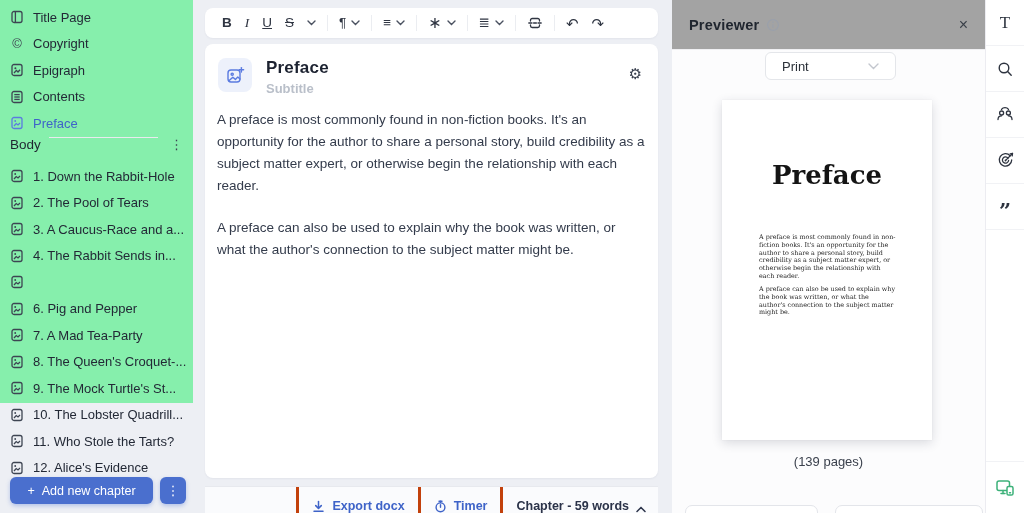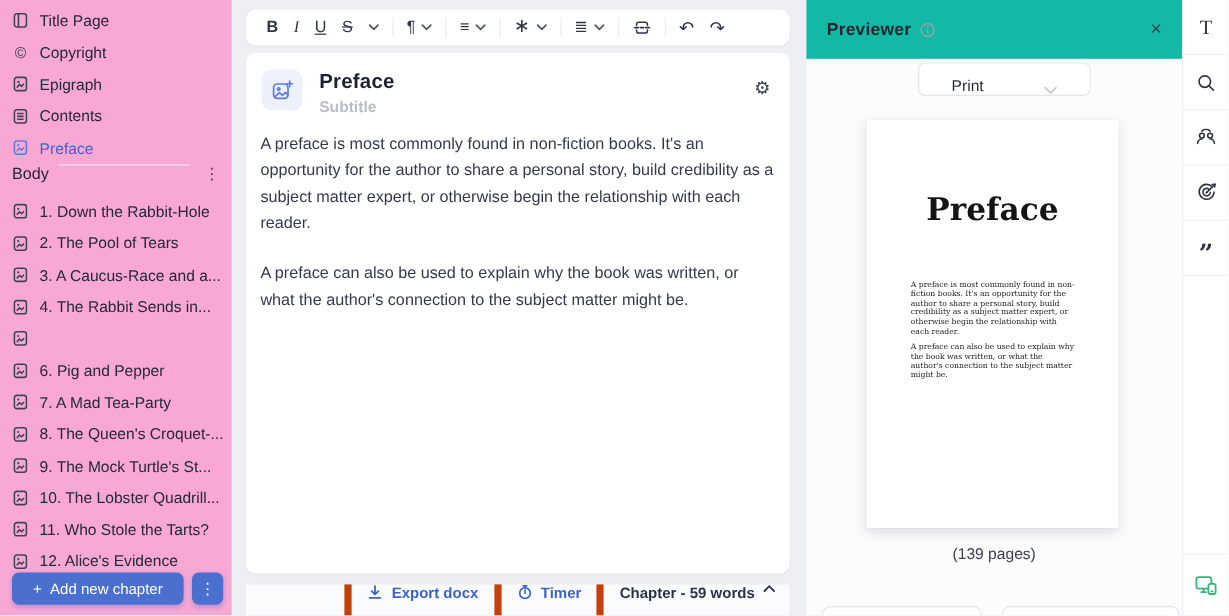--- a/index.html
+++ b/index.html
@@ -1,21 +1,21 @@
 <!DOCTYPE html>
 <html><head>
 <meta charset="utf-8">
 <style>
   * { margin:0; padding:0; box-sizing:border-box; }
   html,body { width:1024px; height:513px; overflow:hidden; }
   body { position:relative; background:#edeff4; font-family:"Liberation Sans",sans-serif; color:#232936; }
   svg { display:block; }
 
   
-  .sidebar { position:absolute; left:0; top:0; width:193px; height:513px; background:#f9a8d4; }
+  .sidebar { position:absolute; left:0; top:0; width:193px; height:403px; background:#86efac; }
   .nav { position:absolute; top:4px; left:0; right:0; }
   .nav-item { height:26.5px; display:flex; align-items:center; gap:9px; padding-left:10px; font-size:13px; color:#232936; cursor:pointer; white-space:nowrap; }
   .nav-item .ico { width:14px; height:14px; flex:0 0 14px; color:#3d4452; display:flex; align-items:center; justify-content:center; }
   .nav-item.active { color:#3f63c9; }
   .nav-item.active .ico { color:#5b7be0; }
   .copyright-glyph { font-size:13px; line-height:1; color:#3d4452; }
   .section-row { height:26.5px; display:flex; padding:0 6px 0 10px; }
   .section-row .label { font-size:13.5px; color:#1f2530; }
   .section-row .rule { flex:1; height:1px; background:#e9eaee; margin:0 8px; }
   .section-row .kebab { font-size:13px; color:#3c4352; padding:0 4px; cursor:pointer; }
@@ -36,30 +36,30 @@
   .content-card { position:absolute; left:0; right:0; top:44px; height:434px; background:#fff; border-radius:8px; box-shadow:0 1px 2px rgba(30,40,70,.05); }
   .chap-head { display:flex; align-items:flex-start; padding:14px 16px 0 13px; }
   .thumb { width:34px; height:34px; border-radius:8px; background:#edf1fb; display:flex; align-items:center; justify-content:center; cursor:pointer; }
   .chap-meta { margin-left:14px; }
   .chap-title { font-size:17px; font-weight:bold; color:#1c2230; letter-spacing:.2px; }
   .chap-sub { font-size:13px; color:#b9bfc9; margin-top:3px; cursor:text;font-weight:bold; }
   .gear { margin-left:auto; margin-top:8px; font-size:15px; color:#3a4150; cursor:pointer; line-height:1; }
   .chap-body { padding:13px 12px 0 12px; font-size:13.5px; line-height:1.62; color:#333b4b; cursor:text; }
   .chap-body p + p { margin-top:21px; }
   .ed-footer { position:absolute; left:0; right:0; bottom:0; height:27px; background:#fafbfd; border-top:1px solid #e7e9ee; display:flex; align-items:center; justify-content:flex-end; }
-  .f-cell { height:100%; display:flex; align-items:flex-start; gap:7px; padding:0 13px; border-left:6px solid #c2410c; font-size:12.5px; font-weight:bold; color:#3e63c8; cursor:pointer; }
+  .f-cell { height:100%; display:flex; align-items:flex-end; gap:7px; padding:0 13px; border-left:3px solid #c2410c; font-size:12.5px; font-weight:bold; color:#3e63c8; cursor:pointer; }
   .f-cell.words { color:#2b3349; padding-right:12px; }
 
   
   .previewer { position:absolute; left:672px; top:0; width:313px; height:513px; background:#fcfcfd; }
-  .pv-head { height:50px; background:#14b8a6; border-bottom:1px solid #efeff2; display:flex; align-items:center; padding:0 17px; }
+  .pv-head { height:50px; background:#a3a3a3; border-bottom:1px solid #efeff2; display:flex; align-items:center; padding:0 17px; }
   .pv-title { font-size:14.5px; font-weight:bold; color:#20262f; letter-spacing:.2px; }
   .pv-info { margin-left:7px; }
   .pv-close { margin-left:auto; font-size:16px; color:#3a4049; cursor:pointer; line-height:1; }
-  .pv-select { position:absolute; left:93px; top:52px; width:144px; height:28px; background:#fff; border:1px solid #e4e6ea; border-radius:6px; display:flex; align-items:flex-end; padding:0 27px; font-size:13px; color:#2a3038; cursor:pointer; }
+  .pv-select { position:absolute; left:93px; top:52px; width:131px; height:28px; background:#fff; border:1px solid #e4e6ea; border-radius:6px; display:flex; align-items:center; padding:0 16px; font-size:13px; color:#2a3038; cursor:pointer; }
   .pv-select .sel-chev { margin-left:auto; color:#c3c7ce; }
   .page { position:absolute; left:50px; top:100px; width:210px; height:340px; background:#fff; box-shadow:0 3px 10px rgba(40,45,70,.16), 0 0 1px rgba(0,0,0,.08); }
   .page-title { position:absolute; top:60px; left:0; right:0; text-align:center; font-family:"DejaVu Serif",serif; font-weight:bold; font-size:26px; color:#141414; }
   .page-text { position:absolute; top:134px; left:37px; right:35px; font-family:"DejaVu Serif",serif; font-size:6.4px; line-height:1.22; color:#1d1d1d; }
   .page-text p + p { margin-top:5px; }
   .pages-label { position:absolute; top:454px; left:0; right:0; text-align:center; font-size:13px; color:#3b414d; }
   .stub { position:absolute; top:505px; height:16px; background:#fff; border:1px solid #e3e5ea; border-radius:7px; }
   .stub.s1 { left:13px; width:133px; }
   .stub.s2 { left:163px; width:148px; }
 

